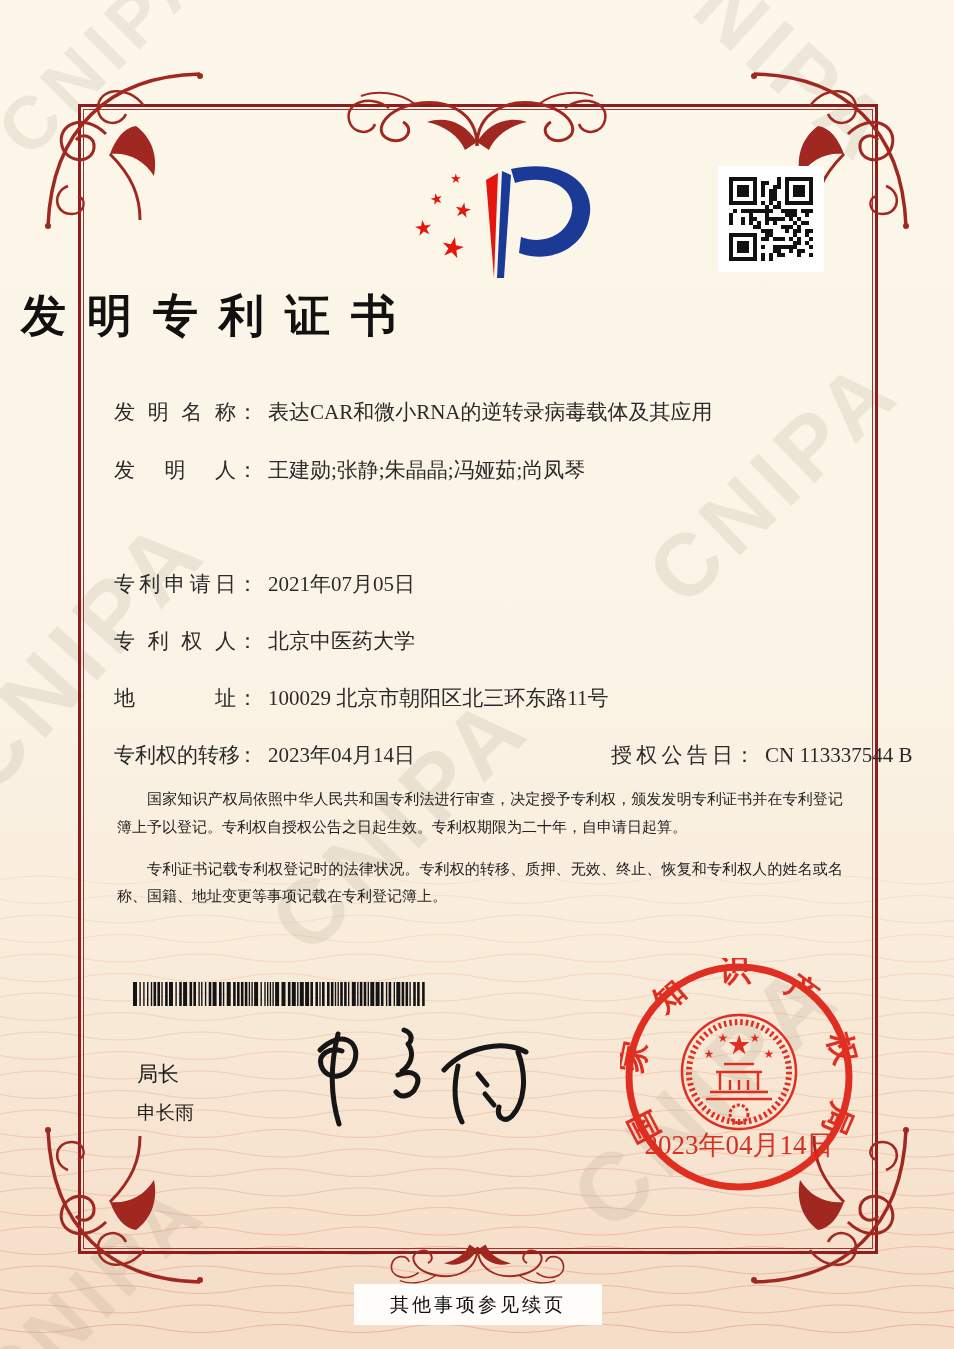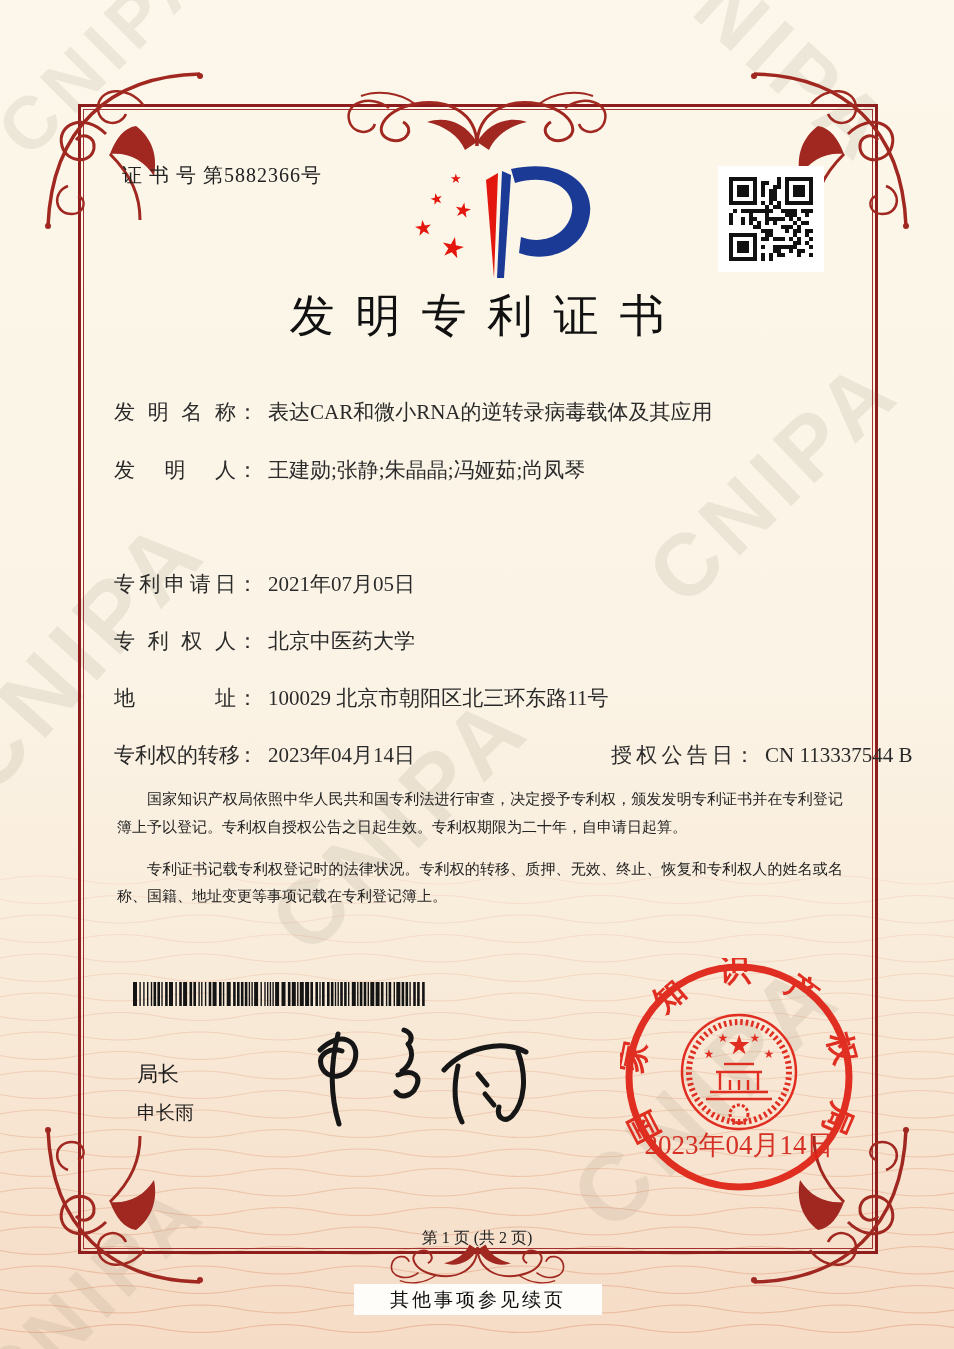--- a/index.html
+++ b/index.html
@@ -13,38 +13,38 @@
   
   .frame{position:absolute;left:78px;top:104px;width:800px;height:1150px;box-sizing:border-box;
          border:3px solid #8e1e1e;z-index:3;}
   .frame-inner{position:absolute;inset:2px;border:1px solid #a33131;}
   .orn{position:absolute;z-index:4;}
   
   .cert-no{position:absolute;left:122px;top:162px;font-size:20px;color:#222;letter-spacing:1px;z-index:5;}
   .logo{position:absolute;left:398px;top:156px;width:212px;height:142px;z-index:5;}
   .logo .star{position:absolute;color:#e3170d;line-height:1;}
   .qr{position:absolute;left:718px;top:166px;width:106px;height:106px;background:#fff;z-index:5;}
-  .title{position:absolute;left:0;right:0;top:286px;text-align:center;font-size:45px;font-weight:normal;
+  .title{position:absolute;left:0;right:0;top:286px;font-size:45px;font-weight:bold;
          color:#111;letter-spacing:21px;text-indent:21px;z-index:5;}
   .field-row{position:absolute;left:114px;right:100px;font-size:21px;color:#2a2a2a;z-index:5;white-space:nowrap;}
   .flabel{display:inline-block;width:122px;text-align:justify;text-align-last:justify;vertical-align:top;}
   .fcolon{display:inline-block;margin-left:1px;}
   .fvalue{margin-left:10px;}
   .grant2{position:absolute;left:497px;top:0;}
   .paras{position:absolute;left:117px;top:786px;width:726px;z-index:5;}
   .paras p{margin:0 0 14px 0;font-size:15px;line-height:1.85;color:#222;text-indent:2em;text-align:justify;}
   .barcode{position:absolute;left:133px;top:982px;z-index:5;}
   .signer-title{position:absolute;left:137px;top:1060px;font-family:Liberation Sans, sans-serif;
                 font-size:21px;color:#1c1c1c;z-index:5;}
   .signer-name{position:absolute;left:137px;top:1100px;font-family:"Liberation Sans",sans-serif;
                font-size:19px;color:#1c1c1c;z-index:5;}
   .signature{position:absolute;left:292px;top:1018px;z-index:5;}
   .seal{position:absolute;left:620px;top:958px;z-index:6;opacity:.94;}
   .page-note{position:absolute;left:0;right:0;top:1228px;text-align:center;font-size:16px;color:#222;z-index:5;}
-  .cont-strip{position:absolute;left:354px;top:1284px;width:248px;height:31px;background:#fffdfa;
+  .cont-strip{position:absolute;left:354px;top:1284px;width:248px;height:41px;background:#fffdfa;
               z-index:6;display:flex;align-items:center;justify-content:center;}
   .cont-strip span{font-size:19px;color:#111;letter-spacing:3px;}
   .flip-x{transform:scaleX(-1);}
   .flip-y{transform:scaleY(-1);}
   .flip-xy{transform:scale(-1,-1);}
 </style>
 </head>
 <body>
 
 <div id="page">
@@ -124,21 +124,20 @@
     <use href="#halfScroll"></use>
       <use href="#halfScroll" transform="translate(300,0) scale(-1,1)"></use>
   </svg>
   <svg class="orn" style="left:377px;top:1236px;" width="200" height="54">
     <g transform="translate(0,54) scale(0.67,-0.67)">
         <use href="#halfScroll"></use>
         <use href="#halfScroll" transform="translate(300,0) scale(-1,1)"></use>
       </g>
   </svg>
 
-  <div class="cert-no">证 书 号 第5882366号</div>
 
   <div class="logo">
     <svg width="212" height="142" viewBox="0 0 212 142">
       <polygon points="88,24 100,17 96,122" fill="#e3170d"></polygon>
       <polygon points="104,15 113,19 106,122 99,122" fill="#1a3a96"></polygon>
       <path d="M113,13 C168,1 199,30 191,63 C184,94 150,108 121,97 L123,81 C147,90 171,77 174,55 C177,32 151,17 117,27 Z" fill="#1a3a96"></path>
     </svg>
     <span class="star" style="left:52px;top:16px;font-size:13px;">★</span>
     <span class="star" style="left:32px;top:36px;font-size:15px;transform:rotate(-14deg);">★</span>
     <span class="star" style="left:56px;top:44px;font-size:20px;transform:rotate(10deg);">★</span>
@@ -507,18 +506,17 @@
         <path d="M100,114 L100,132 M138,114 L138,132"></path>
         <path d="M90,134 L148,134"></path>
         <path d="M86,141 L152,141"></path>
         <path d="M110,122 L110,132 M119,122 L119,132 M128,122 L128,132"></path>
       </g>
       <circle cx="119" cy="156" r="9" fill="none" stroke="#df2417" stroke-width="3" stroke-dasharray="3,2"></circle>
     </g>
     <text x="119" y="196" font-size="27" text-anchor="middle" fill="#d3261a" font-family="Liberation Serif,serif">2023年04月14日</text>
   </svg>
 
-  <div class="page-note">第 1 页 (共 2 页)</div>
   <div class="cont-strip">
     <span>其他事项参见续页</span>
   </div>
 
 </div>
 
 </body></html>

